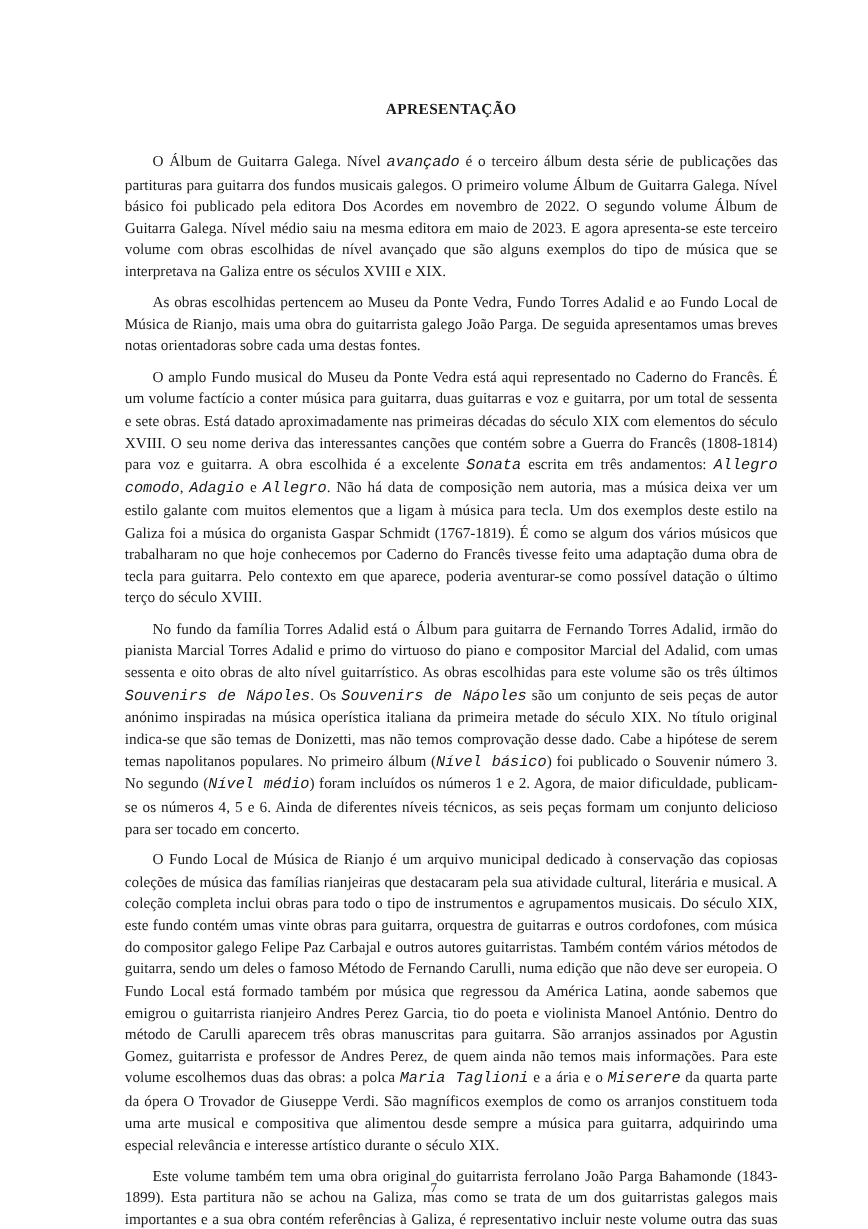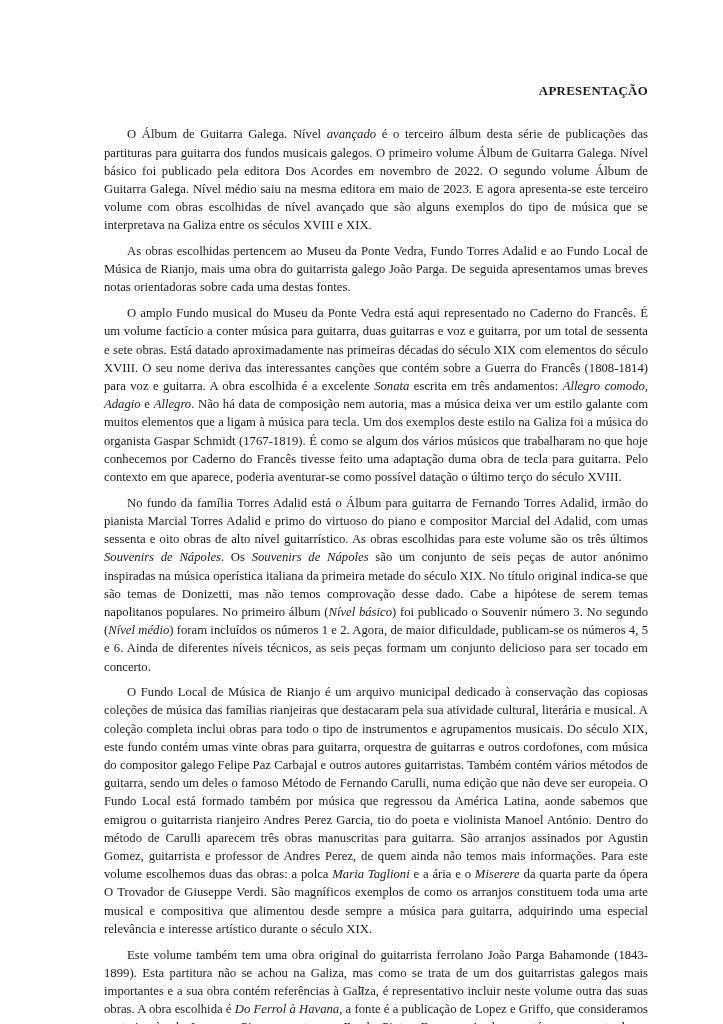--- a/index.html
+++ b/index.html
@@ -24,37 +24,38 @@
     left: 104px;
     top: 84px;
     width: 544px;
   }
   .doc-title {
     font-size: 12.8px;
     font-weight: bold;
     letter-spacing: 0.35px;
     line-height: 1.2;
     margin: 0 0 26px 0;
-    text-align: right;
+    text-align: center;
   }
   .para {
     font-size: 12.7px;
     line-height: 18.2px;
     text-align: justify;
     text-justify: inter-word;
     text-indent: 23px;
     margin: 0 0 7.5px 0;
     hyphens: none;
     word-spacing: 0.05px;
   }
   .para:last-of-type {
     margin-bottom: 0;
   }
   .para i, .para em {
     font-style: italic;
+    font-family: Liberation Mono, monospace;
   }
   .page-number {
     position: absolute;
     left: 0;
     right: 0;
     top: 985px;
     text-align: center;
     font-size: 11px;
     line-height: 1;
     color: #1a1a1a;

